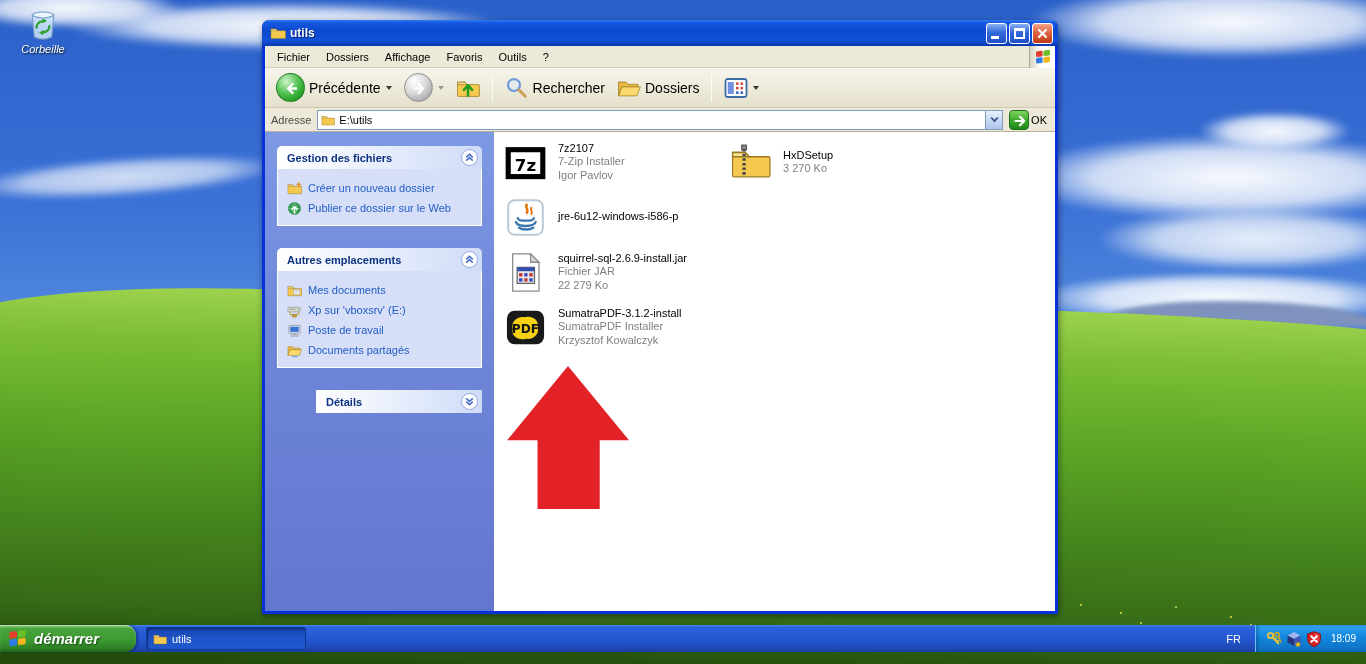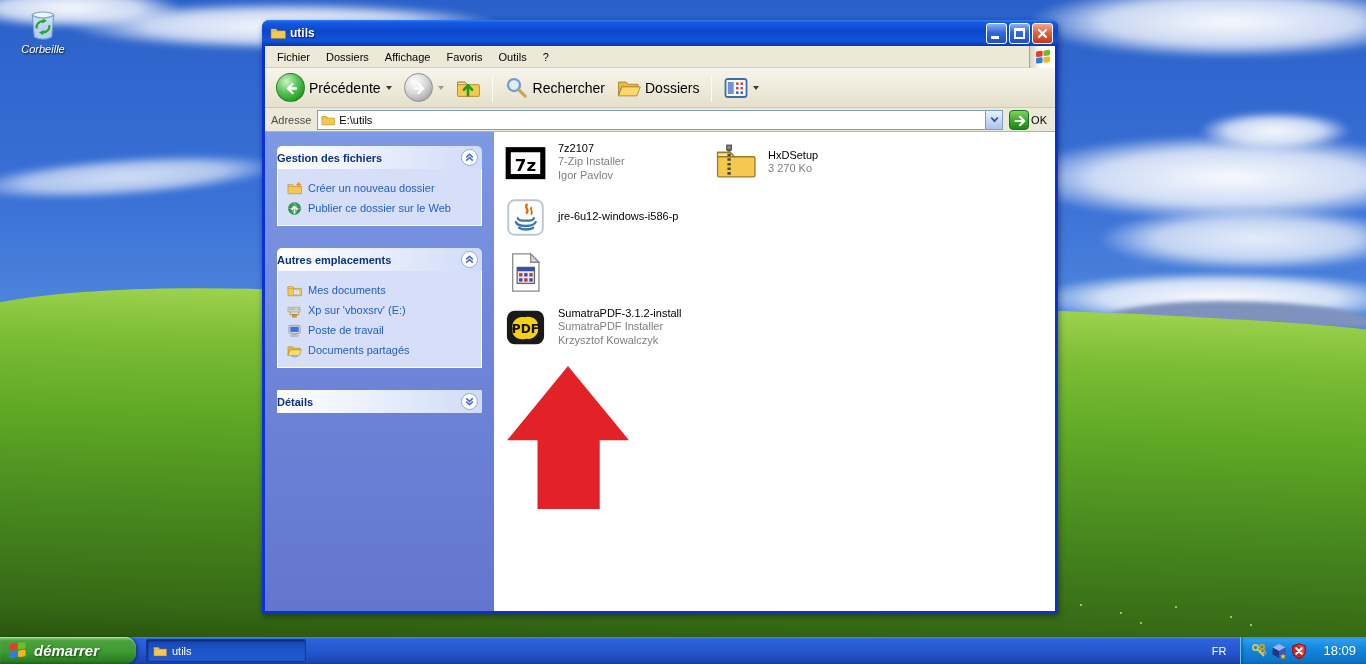--- a/index.html
+++ b/index.html
@@ -73,69 +73,69 @@
   .go-btn{display:flex;align-items:center;gap:2px;padding-right:2px;}
   .go-sq{width:20px;height:20px;border-radius:4px;border:1px solid #1b6e1b;position:relative;
     background:linear-gradient(180deg,#7ed45e 0%,#3aa82c 55%,#1f8518 100%);}
   .go-sq svg{position:absolute;inset:3px;width:14px;height:14px;}
 
   .content{display:flex;height:479px;background:#fff;}
 
   
   .sidebar{width:229px;background:linear-gradient(180deg,#7e99e4 0%,#6f87d9 40%,#6376cf 100%);padding:14px 12px;overflow:hidden;flex-shrink:0;}
   .panel{margin-bottom:22px;border-radius:5px 5px 2px 2px;}
-  .panel-h{height:23px;border-radius:5px 5px 0 0;display:flex;align-items:center;padding:0 4px 0 0;
+  .panel-h{height:23px;border-radius:5px 5px 0 0;display:flex;align-items:center;padding:0 4px 0 10px;
     background:linear-gradient(90deg,#ffffff 0%,#cfdcf8 100%);}
-  .panel-h.solo{border-radius:1px;}
+  .panel-h.solo{border-radius:1px;margin-left:39px;}
   .panel-title{flex:1;font-weight:bold;color:var(--selection-dark-blue,#0c327f);font-size:11px;}
   .chev{width:17px;height:17px;border-radius:50%;background:#fff;border:1px solid #90a8e0;display:flex;align-items:center;justify-content:center;}
   .chev svg{width:11px;height:11px;}
   .panel-b{background:var(--panel-body-blue,#d6dff7);border:1px solid #fff;border-top:0;padding:9px 4px 7px 9px;}
   .s-item{display:flex;align-items:center;gap:6px;height:20px;}
   .s-ic{width:15px;height:15px;flex-shrink:0;}
   .s-ic svg{width:100%;height:100%;display:block;}
   .s-label{color:var(--link-blue,#215dc6);font-size:11px;}
 
   
   .filearea{flex:1;position:relative;background:#fff;}
   .fcol{position:absolute;top:9px;}
   .fcol.c1{left:11px;width:205px;}
-  .fcol.c2{left:221px;width:230px;}
+  .fcol.c2{left:236px;width:230px;}
   .tile{display:flex;gap:12px;height:42px;margin-bottom:13px;align-items:center;}
   .t-ic{width:41px;height:41px;flex-shrink:0;}
   .t-ic svg{width:100%;height:100%;display:block;}
   .t-tx{display:flex;flex-direction:column;justify-content:center;line-height:13.5px;}
   .t-name{color:#000;font-size:11px;white-space:nowrap;}
   .t-sub{color:#7f7f7f;font-size:11px;white-space:nowrap;}
 
   .red-arrow{position:absolute;left:13px;top:234px;width:122px;height:143px;background:var(--arrow-red,#e32227);
     clip-path:polygon(50% 0%,100% 52%,76% 52%,76% 100%,25% 100%,25% 52%,0% 52%);}
 
   
-  .taskbar{position:absolute;left:0;bottom:0;width:100%;height:27px;display:flex;align-items:stretch;
+  .taskbar{position:absolute;left:0;bottom:12px;width:100%;height:27px;display:flex;align-items:stretch;
     background:linear-gradient(180deg,#4a82ec 0%,#2b63dd 8%,#2456cf 55%,#1c44ad 95%,#173a96 100%);}
   .startbtn{width:136px;display:flex;align-items:center;gap:6px;padding:0 14px 0 7px;border-radius:0 11px 11px 0;
     background:linear-gradient(180deg,#8fd280 0%,#4aa33c 14%,#3d9a31 55%,#2e7f24 88%,#1e611a 100%);
     box-shadow:inset 0 1px 1px rgba(255,255,255,.4),2px 0 3px rgba(0,0,30,.35);}
   .start-flag{width:21px;height:21px;}
   .start-flag svg{width:100%;height:100%;display:block;}
   .start-label{color:#fff;font-weight:bold;font-style:italic;font-size:15px;text-shadow:1px 1px 2px rgba(10,60,10,.8);}
   .taskbtn{margin:2px 0 2px 10px;width:160px;display:flex;align-items:center;gap:5px;padding:0 6px;border-radius:2px;
     background:linear-gradient(180deg,#1747ae 0%,#1e54c8 50%,#2159cf 100%);border:1px solid #0f3a95;
     box-shadow:inset 1px 1px 2px rgba(0,0,40,.5);color:#fff;}
   .taskbtn .f14{width:14px;height:14px;}
   .taskbtn .f14 svg{width:100%;height:100%;display:block;}
   .tb-spacer{flex:1;}
   .lang{color:#fff;display:flex;align-items:center;padding:0 14px;}
   .tray{display:flex;align-items:center;gap:4px;padding:0 10px 0 10px;
     background:linear-gradient(180deg,#35a3f0 0%,#1286dd 45%,#0e6fc0 100%);
     border-left:1px solid #6cc0f5;box-shadow:inset 2px 0 3px rgba(0,30,80,.3);}
   .tray-ic{width:16px;height:16px;}
   .tray-ic svg{width:100%;height:100%;display:block;}
-  .clock{color:#fff;font-size:13px;margin-left:12px;}
+  .clock{color:#fff;font-size:10px;margin-left:5px;}
 </style>
 </head>
 <body>
 
 <div class="desktop" style="--arrow-red: #e32227; --titlebar-blue: #0c47cd; --window-border: #0831d9; --taskbar-blue: #245edb; --start-green: #3d9a31; --sidebar-blue: #7189d9; --panel-body-blue: #d6dff7; --link-blue: #215dc6; --tray-blue: #1286dd; --toolbar-beige: #ece9d8; --selection-dark-blue: #0c327f;">
   <div class="sky"></div>
   <div class="cloud" style="left:70px;top:2px;width:430px;height:48px;"></div>
   <div class="cloud" style="left:-40px;top:-12px;width:220px;height:40px;"></div>
   <div class="cloud" style="left:-30px;top:158px;width:310px;height:38px;opacity:.8;transform:rotate(-4deg);"></div>
   <div class="cloud" style="left:1030px;top:-14px;width:400px;height:72px;"></div>
@@ -441,20 +441,25 @@
                   <g>
                     <rect x="11" y="16.5" width="2.6" height="2.6" fill="#c23333"></rect>
                     <rect x="15" y="16.5" width="2.6" height="2.6" fill="#3347c2"></rect>
                     <rect x="19" y="16.5" width="2.6" height="2.6" fill="#c23333"></rect>
                     <rect x="11" y="20.5" width="2.6" height="2.6" fill="#3347c2"></rect>
                     <rect x="15" y="20.5" width="2.6" height="2.6" fill="#c23333"></rect>
                     <rect x="19" y="20.5" width="2.6" height="2.6" fill="#3347c2"></rect>
                   </g>
                 </svg>
               </span>
+              <div class="t-tx">
+                <div class="t-name">squirrel-sql-2.6.9-install.jar</div>
+                <div class="t-sub">Fichier JAR</div>
+                <div class="t-sub">22 279 Ko</div>
+              </div>
             </div>
             <div class="tile">
               <span class="t-ic">
                 <svg viewBox="0 0 32 32">
                   <rect x="1.5" y="3" width="29" height="26" rx="6" fill="#191919"></rect>
                   <path d="M6 17c-1.8-6 4.5-10.5 9.5-9 6.5-1.7 11.5 3 10 8 1.7 4.8-3.2 9.7-9 8.8-6.3 1.7-12-2.3-10.5-7.8z" fill="#f6d111"></path>
                   <text x="16" y="20.5" font-size="9.5" font-weight="bold" text-anchor="middle" fill="#111" font-family="DejaVu Sans, sans-serif">PDF</text>
                 </svg>
               </span>
               <div class="t-tx">

